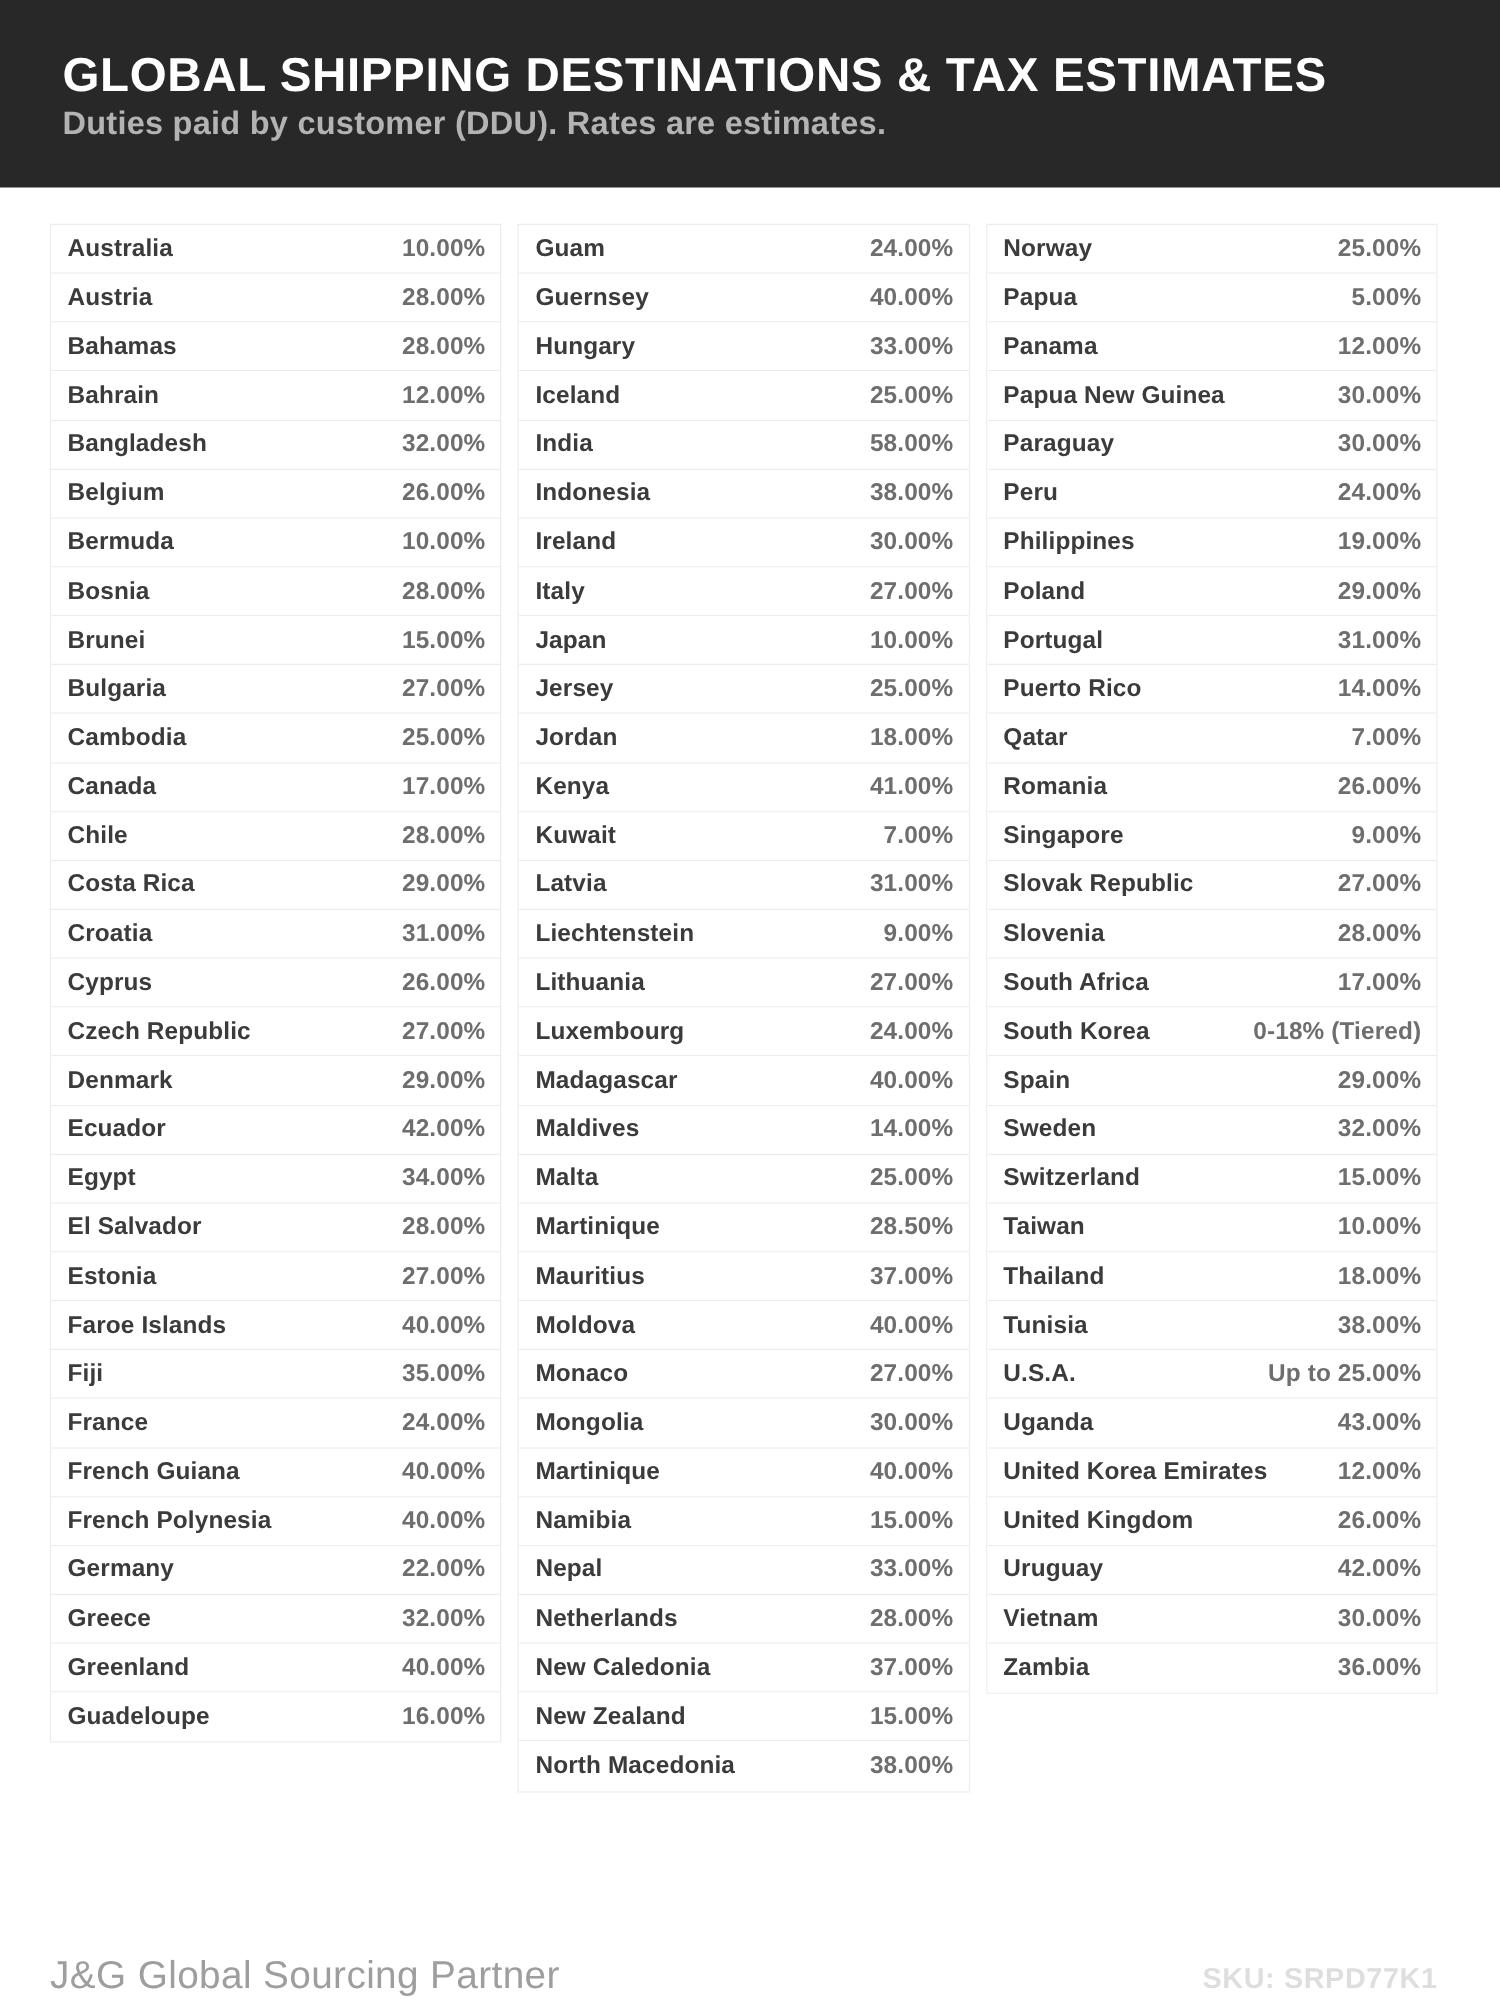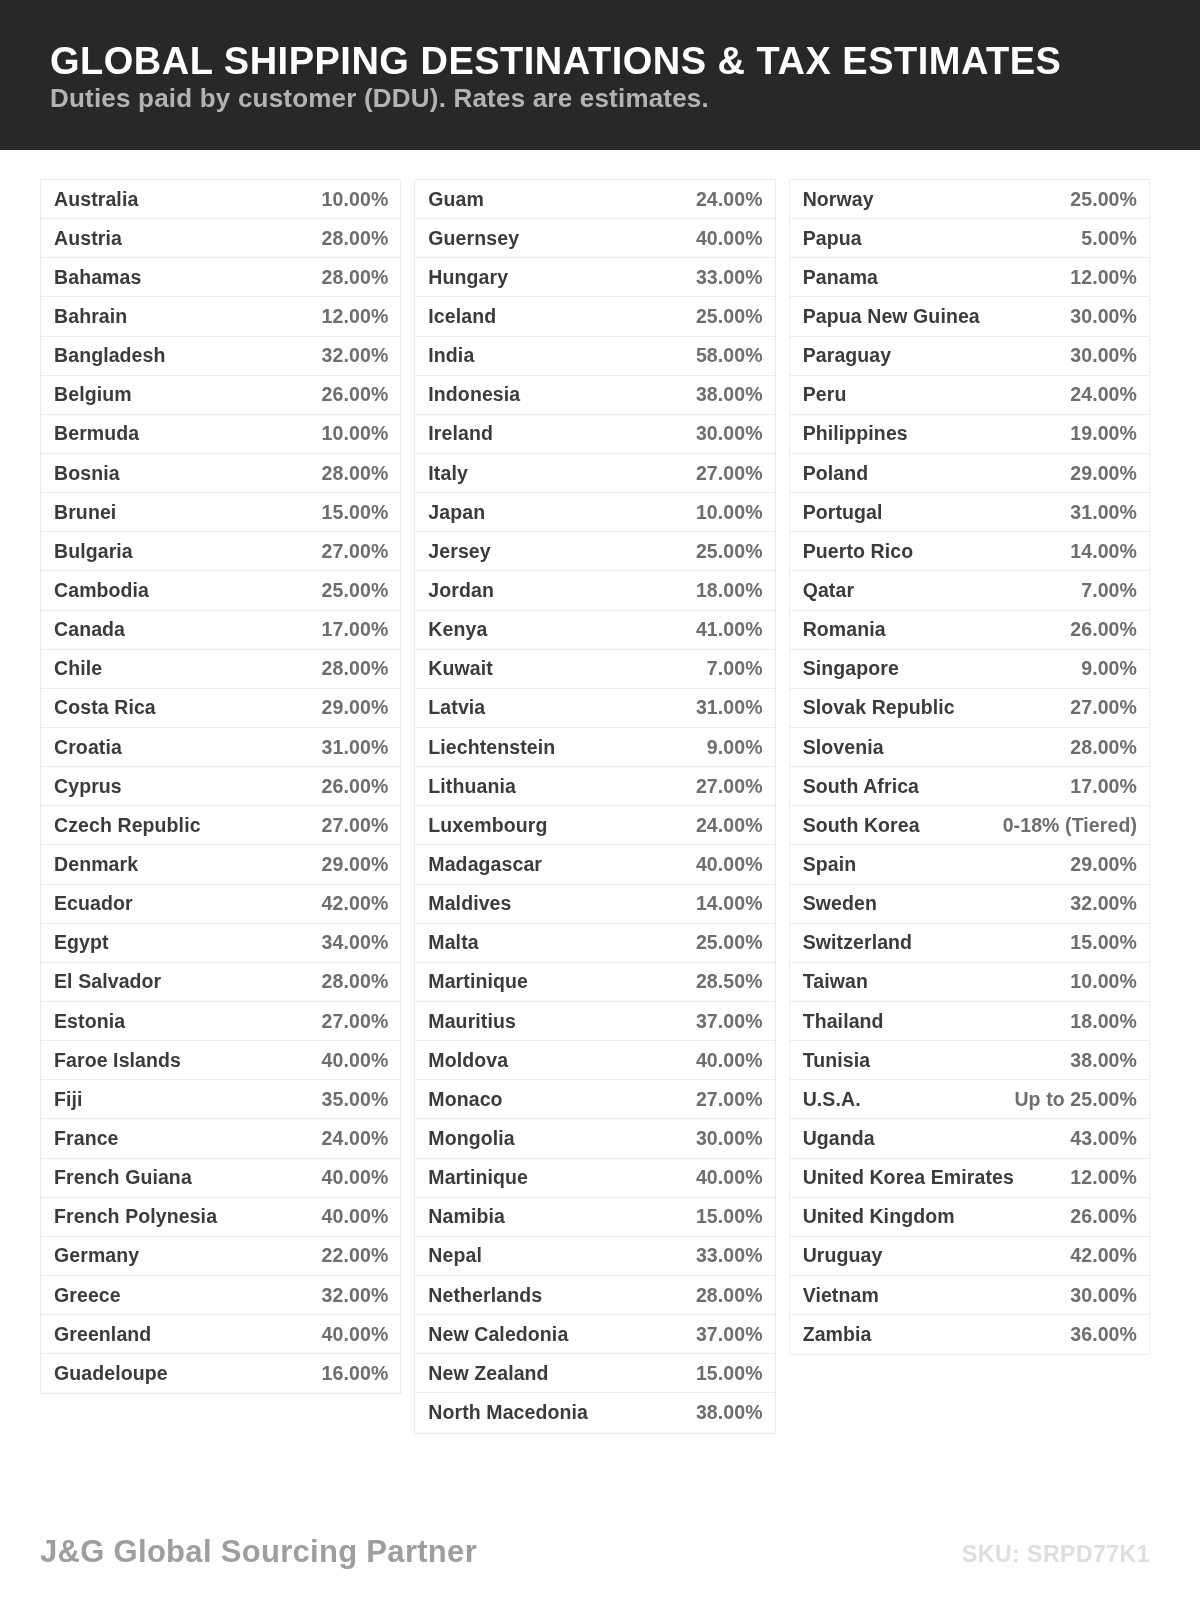--- a/index.html
+++ b/index.html
@@ -79,22 +79,23 @@
     left:40px;
     right:50px;
     top:1534px;
     display:flex;
     justify-content:space-between;
     align-items:baseline;
   }
   .brand{
     color:var(--brand-color);
     font-size:31px;
-    font-weight:700;
+    font-weight:400;
     letter-spacing:0.3px;
+    margin-top:28px;
   }
   .sku{
     color:var(--sku-color);
     font-size:23px;
     font-weight:700;
     letter-spacing:0.5px;
   }
 </style>
 </head>
 <body>

